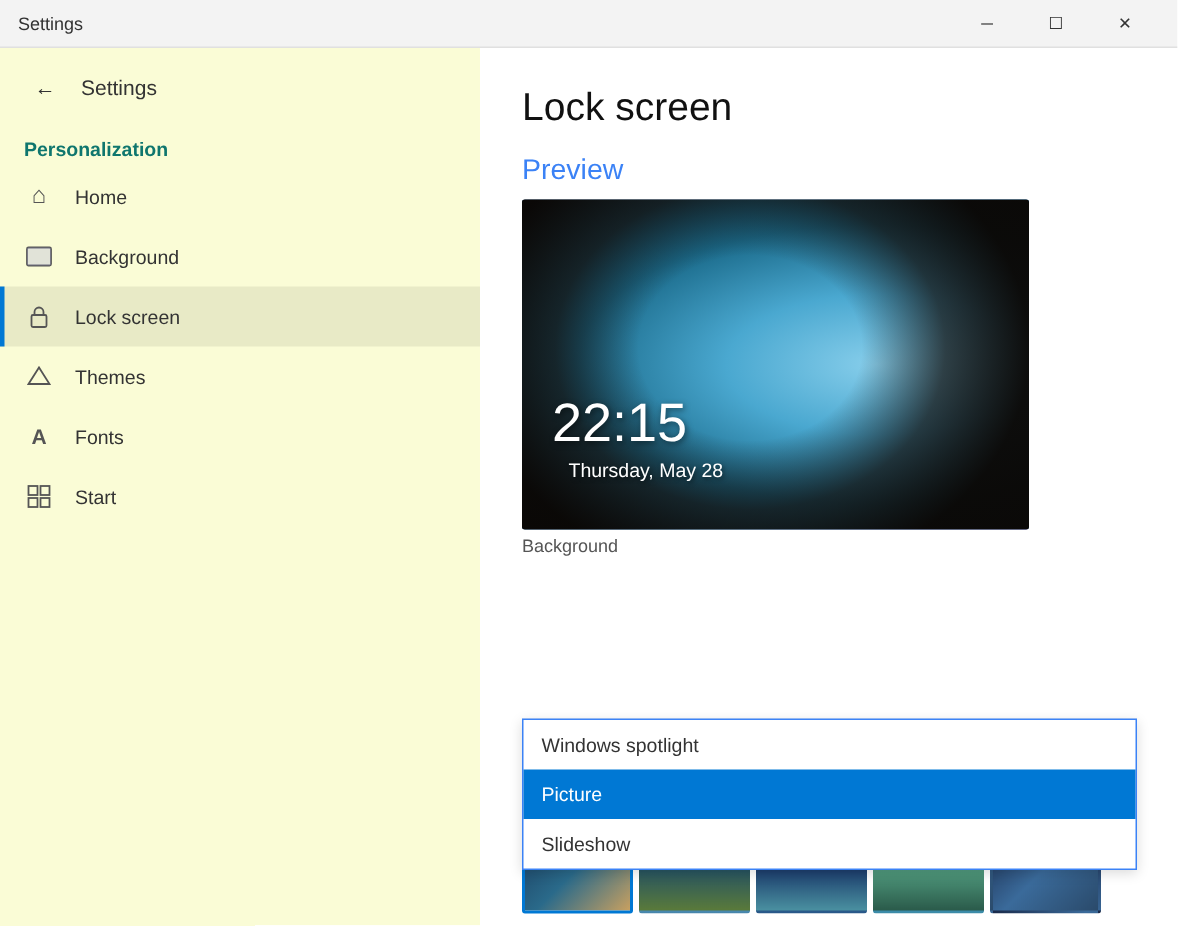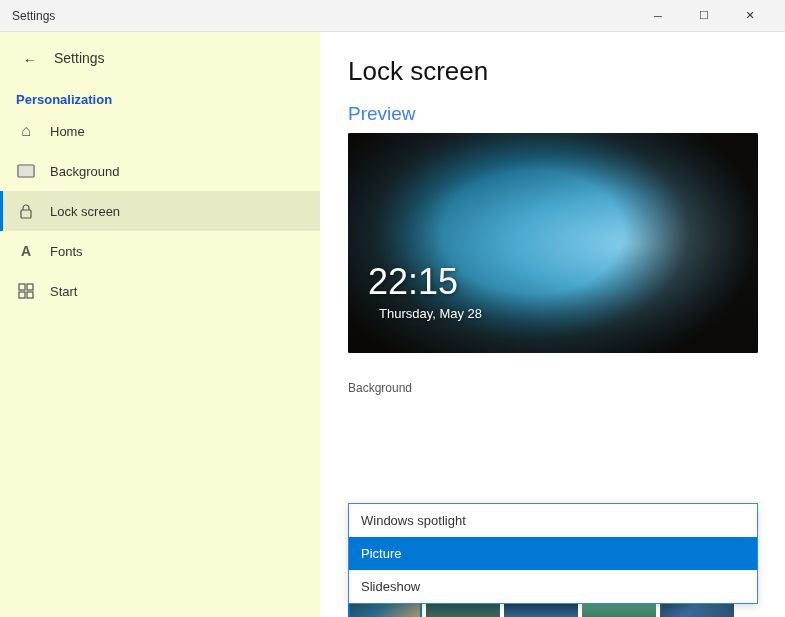--- a/index.html
+++ b/index.html
@@ -103,21 +103,21 @@
     }
     .search-icon-char {
       color: #666;
       font-size: 12px;
     }
 
     .section-label {
       padding: 8px 16px 4px;
       font-size: 13px;
       font-weight: 600;
-      color: #1d4ed8;
+      color: #0f766e;
     }
 
     .nav-item {
       display: flex;
       align-items: center;
       padding: 10px 16px;
       gap: 14px;
       cursor: pointer;
       color: #333;
       font-size: 13px;
@@ -162,25 +162,25 @@
     }
 
     .section-heading {
       font-size: 19px;
       color: #3b82f6;
       margin-bottom: 8px;
     }
 
     
     .preview-area {
-      width: 410px;
+      width: 338px;
       height: 220px;
       background: linear-gradient(135deg, #1a1a2e 0%, #16213e 30%, #0f3460 60%, #533483 100%);
       border-radius: 2px;
-      margin-bottom: 28px;
+      margin-bottom: 4px;
       position: relative;
       overflow: hidden;
       display: flex;
       align-items: flex-end;
     }
 
     
     .preview-scene {
       position: absolute;
       inset: 0;
@@ -323,20 +323,28 @@
       <span>Background</span>
     </div>
     <div class="nav-item active">
       <span class="nav-icon">
         <svg width="18" height="18" viewBox="0 0 18 18" fill="none">
           <rect x="4" y="8" width="10" height="8" rx="1" stroke="#555" stroke-width="1.2" fill="none"></rect>
           <path d="M6 8 V6 a3 3 0 0 1 6 0 V8" stroke="#555" stroke-width="1.2" fill="none"></path>
         </svg>
       </span>
       <span>Lock screen</span>
+    </div>
+    <div class="nav-item">
+      <span class="nav-icon">
+        <svg width="18" height="18" viewBox="0 0 18 18" fill="none">
+          <path d="M2 14 L9 3 L16 14 Z" stroke="#555" stroke-width="1.2" fill="none"></path>
+        </svg>
+      </span>
+      <span>Themes</span>
     </div>
     <div class="nav-item">
       <span class="nav-icon" style="font-size:14px;font-weight:600;color:#555;">A</span>
       <span>Fonts</span>
     </div>
     <div class="nav-item">
       <span class="nav-icon">
         <svg width="18" height="18" viewBox="0 0 18 18" fill="none">
           <rect x="2" y="2" width="6" height="6" stroke="#555" stroke-width="1.2" fill="none"></rect>
           <rect x="10" y="2" width="6" height="6" stroke="#555" stroke-width="1.2" fill="none"></rect>

